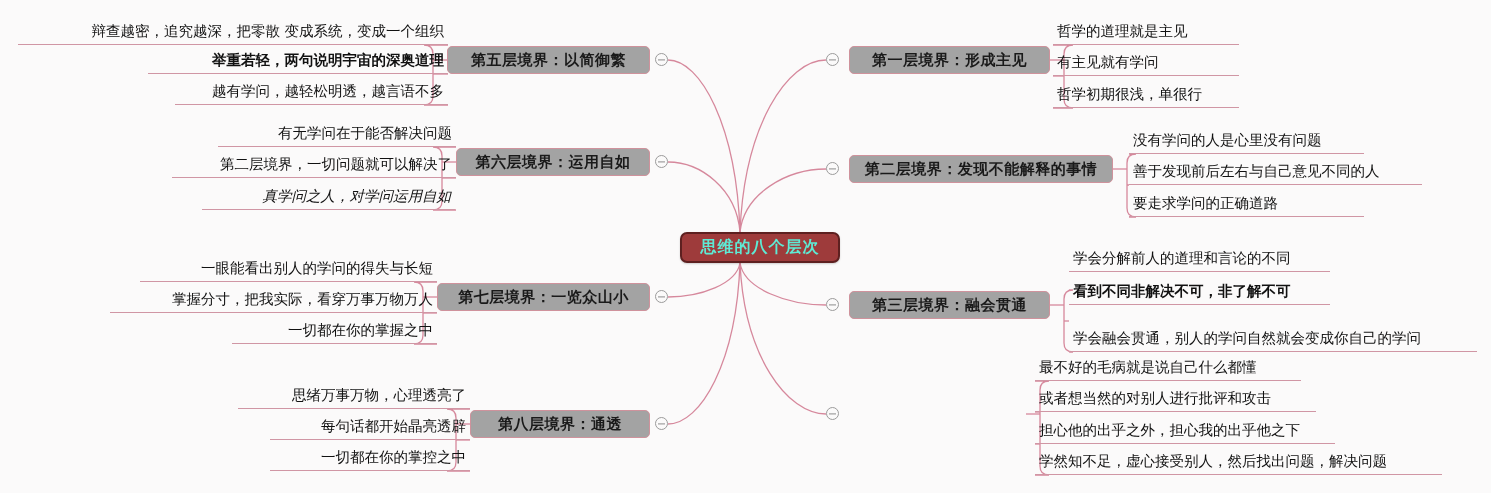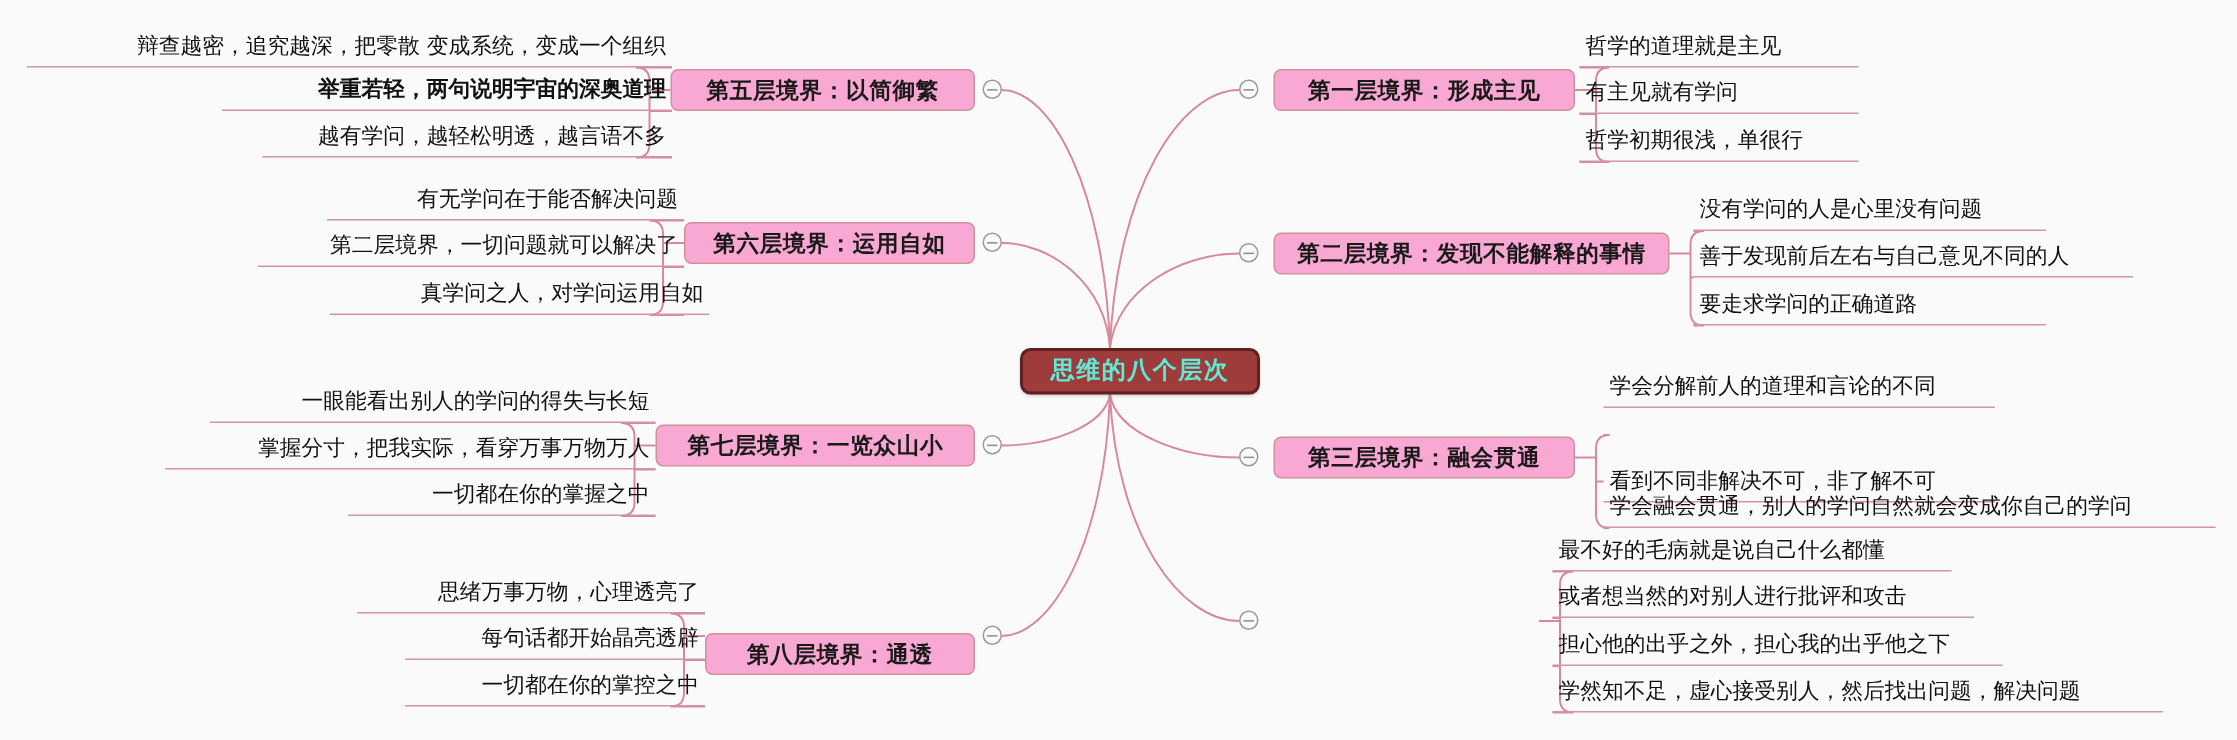--- a/index.html
+++ b/index.html
@@ -27,21 +27,21 @@
     display:flex;align-items:center;justify-content:center;
     white-space:nowrap;
     box-shadow:0 1px 2px rgba(0,0,0,.18);
     margin-left:20px;
   }
 
   
   .level-node{
     position:absolute;
     box-sizing:border-box;
-    background:#f9a8d4;
+    background:#a3a3a3;
     border:1.4px solid #cf929c;
     border-radius:5px;
     color:#1a1a1a;
     font-weight:bold;
     font-size:15px;
     letter-spacing:.5px;
     display:flex;align-items:center;justify-content:center;
     white-space:nowrap;
     padding:0 2px;
   }
@@ -122,44 +122,44 @@
 <div class="root-node" style="left: 660px; top: 232px; width: 160px; height: 31px;">思维的八个层次</div>
     <div class="level-node" style="left: 447px; top: 46px; width: 203px; height: 28px;">第五层境界：以简御繁</div>
     <div class="toggle" style="left: 655px; top: 53px;"></div>
     <div class="leaf left" style="left: 18px; top: 18px; width: 430px; text-align: right;">辩查越密，追究越深，把零散 变成系统，变成一个组织</div>
     <div class="leaf left" style="left: 148px; top: 47px; width: 300px; font-weight: bold;">举重若轻，两句说明宇宙的深奥道理</div>
     <div class="leaf left" style="left: 175px; top: 78px; width: 273px;">越有学问，越轻松明透，越言语不多</div>
     <div class="level-node" style="left: 456px; top: 148px; width: 194px; height: 28px;">第六层境界：运用自如</div>
     <div class="toggle" style="left: 655px; top: 155px;"></div>
     <div class="leaf left" style="left: 218px; top: 120px; width: 238px;">有无学问在于能否解决问题</div>
     <div class="leaf left" style="left: 172px; top: 151px; width: 284px;">第二层境界，一切问题就可以解决了</div>
-    <div class="leaf left" style="left: 220px; top: 183px; width: 253px;">真学问之人，对学问运用自如</div>
+    <div class="leaf left" style="left: 202px; top: 183px; width: 253px; font-style: italic;">真学问之人，对学问运用自如</div>
     <div class="level-node" style="left: 437px; top: 283px; width: 213px; height: 28px;">第七层境界：一览众山小</div>
     <div class="toggle" style="left: 655px; top: 290px;"></div>
     <div class="leaf left" style="left: 140px; top: 255px; width: 297px;">一眼能看出别人的学问的得失与长短</div>
     <div class="leaf left" style="left: 110px; top: 286px; width: 327px;">掌握分寸，把我实际，看穿万事万物万人</div>
     <div class="leaf left" style="left: 232px; top: 317px; width: 205px;">一切都在你的掌握之中</div>
-    <div class="level-node" style="left: 470px; top: 410px; width: 180px; height: 28px; margin-top: 12px;">第八层境界：通透</div>
+    <div class="level-node" style="left: 470px; top: 410px; width: 180px; height: 28px;">第八层境界：通透</div>
     <div class="toggle" style="left: 655px; top: 417px;"></div>
     <div class="leaf left" style="left: 238px; top: 382px; width: 232px;">思绪万事万物，心理透亮了</div>
     <div class="leaf left" style="left: 270px; top: 413px; width: 200px;">每句话都开始晶亮透辟</div>
     <div class="leaf left" style="left: 270px; top: 444px; width: 200px;">一切都在你的掌控之中</div>
     <div class="level-node" style="left: 849px; top: 46px; width: 201px; height: 28px;">第一层境界：形成主见</div>
     <div class="toggle" style="left: 826px; top: 53px;"></div>
     <div class="leaf right" style="left: 1053px; top: 18px; width: 186px;">哲学的道理就是主见</div>
     <div class="leaf right" style="left: 1053px; top: 49px; width: 186px;">有主见就有学问</div>
     <div class="leaf right" style="left: 1053px; top: 81px; width: 186px;">哲学初期很浅，单很行</div>
     <div class="level-node" style="left: 849px; top: 155px; width: 264px; height: 28px;">第二层境界：发现不能解释的事情</div>
     <div class="toggle" style="left: 826px; top: 162px;"></div>
     <div class="leaf right" style="left: 1129px; top: 127px; width: 235px;">没有学问的人是心里没有问题</div>
     <div class="leaf right" style="left: 1129px; top: 158px; width: 293px;">善于发现前后左右与自己意见不同的人</div>
     <div class="leaf right" style="left: 1129px; top: 190px; width: 235px;">要走求学问的正确道路</div>
     <div class="level-node" style="left: 849px; top: 291px; width: 201px; height: 28px;">第三层境界：融会贯通</div>
     <div class="toggle" style="left: 826px; top: 298px;"></div>
     <div class="leaf right" style="left: 1069px; top: 245px; width: 261px;">学会分解前人的道理和言论的不同</div>
-    <div class="leaf right" style="left: 1069px; top: 308px; width: 261px;">看到不同非解决不可，非了解不可</div>
+    <div class="leaf right" style="left: 1069px; top: 278px; width: 261px; font-weight: bold;">看到不同非解决不可，非了解不可</div>
     <div class="leaf right" style="left: 1069px; top: 325px; width: 408px;">学会融会贯通，别人的学问自然就会变成你自己的学问</div>
     <div class="toggle" style="left: 826px; top: 407px;"></div>
     <div class="leaf right" style="left: 1035px; top: 354px; width: 266px;">最不好的毛病就是说自己什么都懂</div>
     <div class="leaf right" style="left: 1035px; top: 385px; width: 281px;">或者想当然的对别人进行批评和攻击</div>
     <div class="leaf right" style="left: 1035px; top: 417px; width: 300px;">担心他的出乎之外，担心我的出乎他之下</div>
     <div class="leaf right" style="left: 1035px; top: 448px; width: 407px;">学然知不足，虚心接受别人，然后找出问题，解决问题</div>
   </div>
 
 </body></html>

